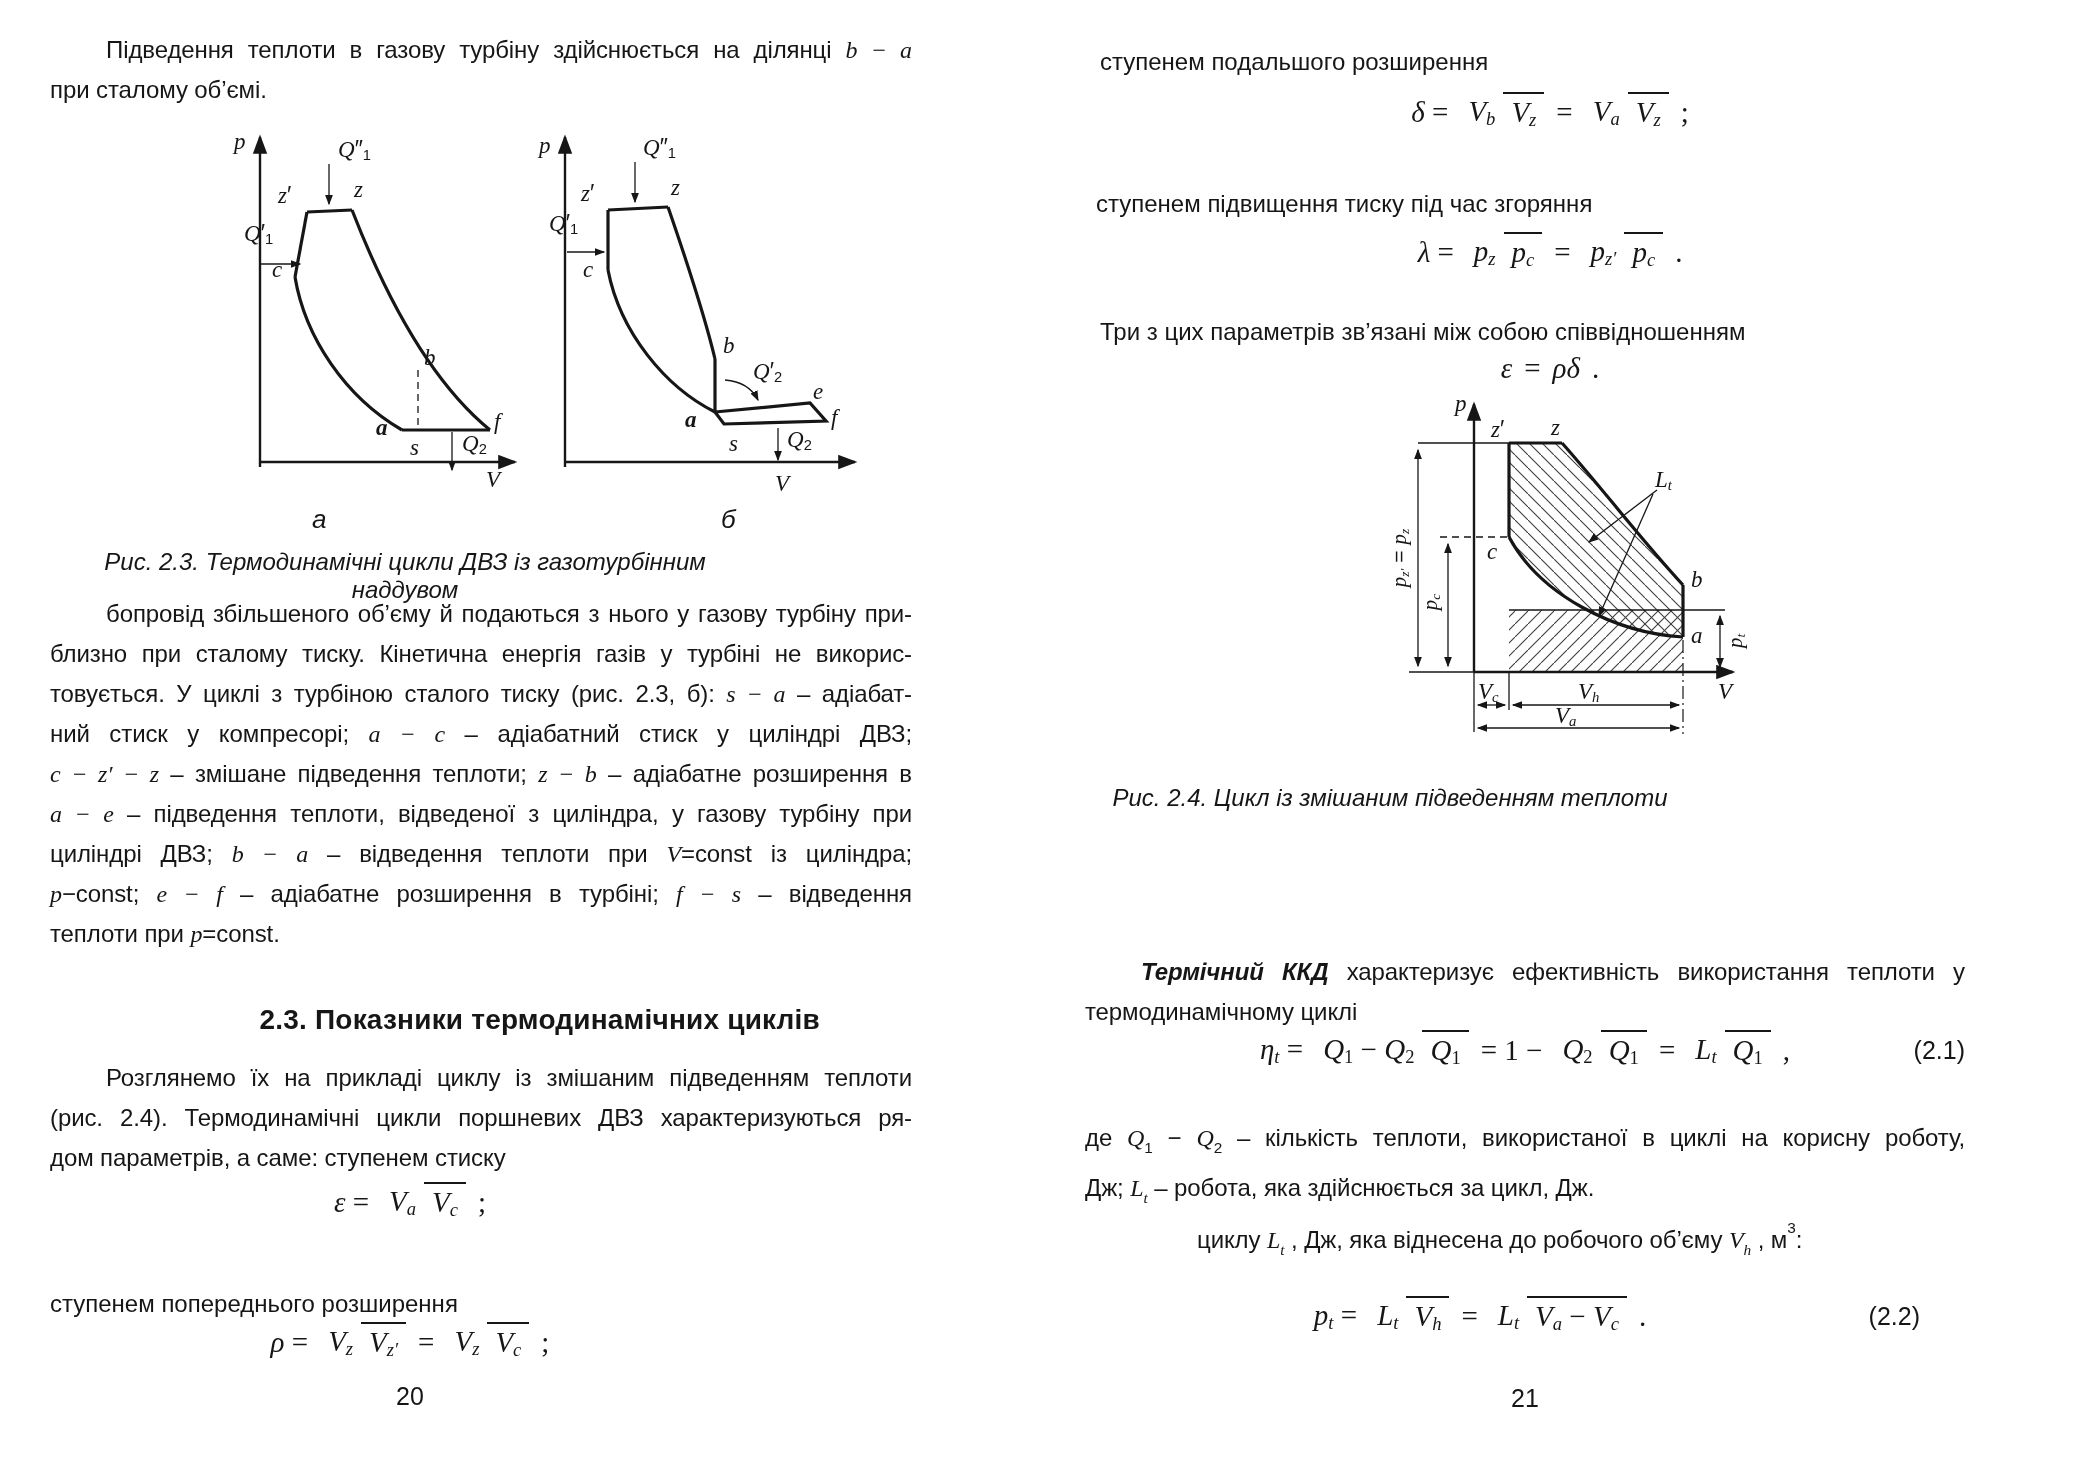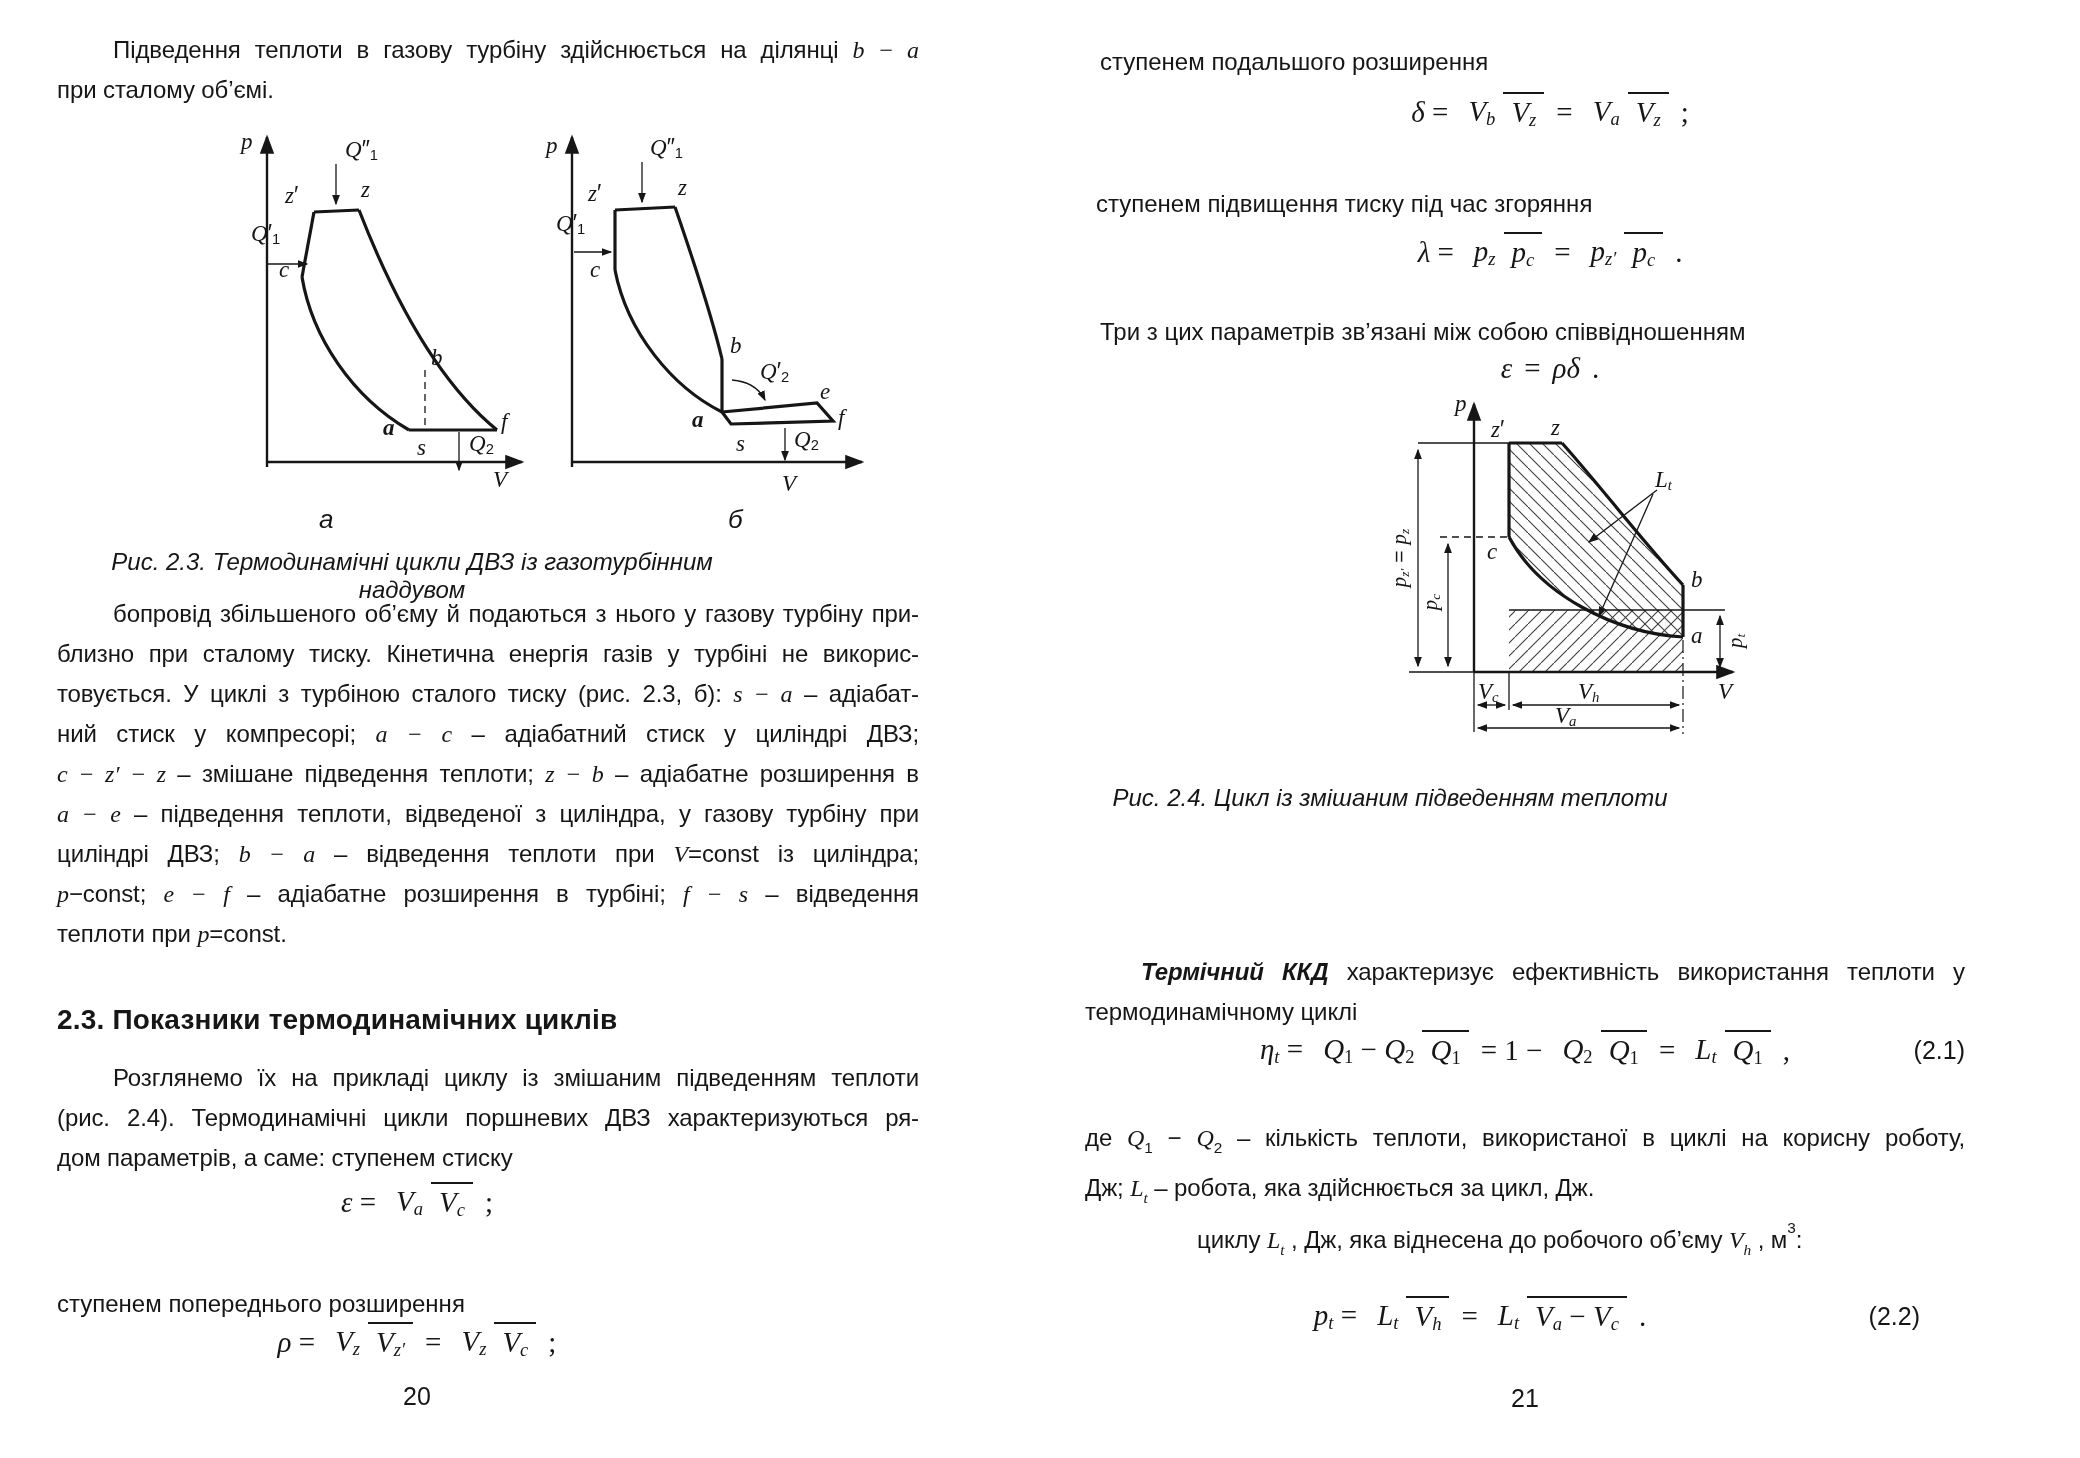--- a/index.html
+++ b/index.html
@@ -9,21 +9,21 @@
   .ln{line-height:40px;font-size:24px;letter-spacing:-0.1px;white-space:normal;}
   .just .ln{text-align:justify;text-align-last:justify;}
   .just .ln:last-child{text-align-last:left;}
   .ind .ln:first-child{text-indent:56px;}
   .ind2 .ln:first-child{text-indent:112px;}
   .m{font-family:"Liberation Serif",serif;font-style:italic;}
   .bi{font-style:italic;}
   sub{font-size:64%;vertical-align:-18%;}
   sup{font-size:64%;vertical-align:38%;}
   .caption{font-size:24px;font-style:italic;text-align:center;}
-  .heading{font-size:28px;font-weight:bold;text-align:left;letter-spacing:0.2px;}
+  .heading{font-size:28px;font-weight:bold;text-align:right;letter-spacing:0.2px;}
   .pagenum{font-size:25px;text-align:center;}
   .formula{display:flex;justify-content:center;align-items:center;gap:12px;
            font-family:"Liberation Serif",serif;font-size:29px;}
   .frac{display:inline-flex;flex-direction:row;align-items:center;vertical-align:middle;}
   .frac .num,.frac .den{padding:1px 8px;line-height:1.2;text-align:center;}
   .frac .den{border-top:2px solid #161616;}
   .eqwrap{position:absolute;}
   .eqno{position:absolute;right:0;top:50%;transform:translateY(-50%);
         font-family:Liberation Sans, sans-serif;font-size:25px;}
   .fig{position:absolute;}
@@ -36,21 +36,21 @@
   .cy{stroke:#161616;stroke-width:3.2;fill:none;}
   .tn{stroke:#161616;stroke-width:1.3;fill:none;}
   .dsh{stroke:#161616;stroke-width:1.3;fill:none;stroke-dasharray:7 5;}
   .dd{stroke:#161616;stroke-width:1.2;fill:none;stroke-dasharray:13 4 2 4;}
 </style>
 </head>
 <body>
 
 <div class="sheet">
 
-  <div class="abs" style="left:12px;top:0;width:1040px;height:1458px;">
+  <div class="abs" style="left:5px;top:0;width:1040px;height:1458px;">
 
     <div class="abs just ind" style="left:45px;top:30px;width:862px;">
         <div class="ln">Підведення теплоти в газову турбіну здійснюється на ділянці <i class="m">b − a</i></div>
         <div class="ln">при сталому об’ємі.</div>
       </div>
 
     <div class="fig" style="left:185px;top:112px;width:360px;height:430px;">
       <svg width="360" height="430" viewBox="0 0 360 430">
         <defs>
           <marker id="ar1" markerWidth="9" markerHeight="8" refX="7" refY="3" orient="auto-start-reverse">

